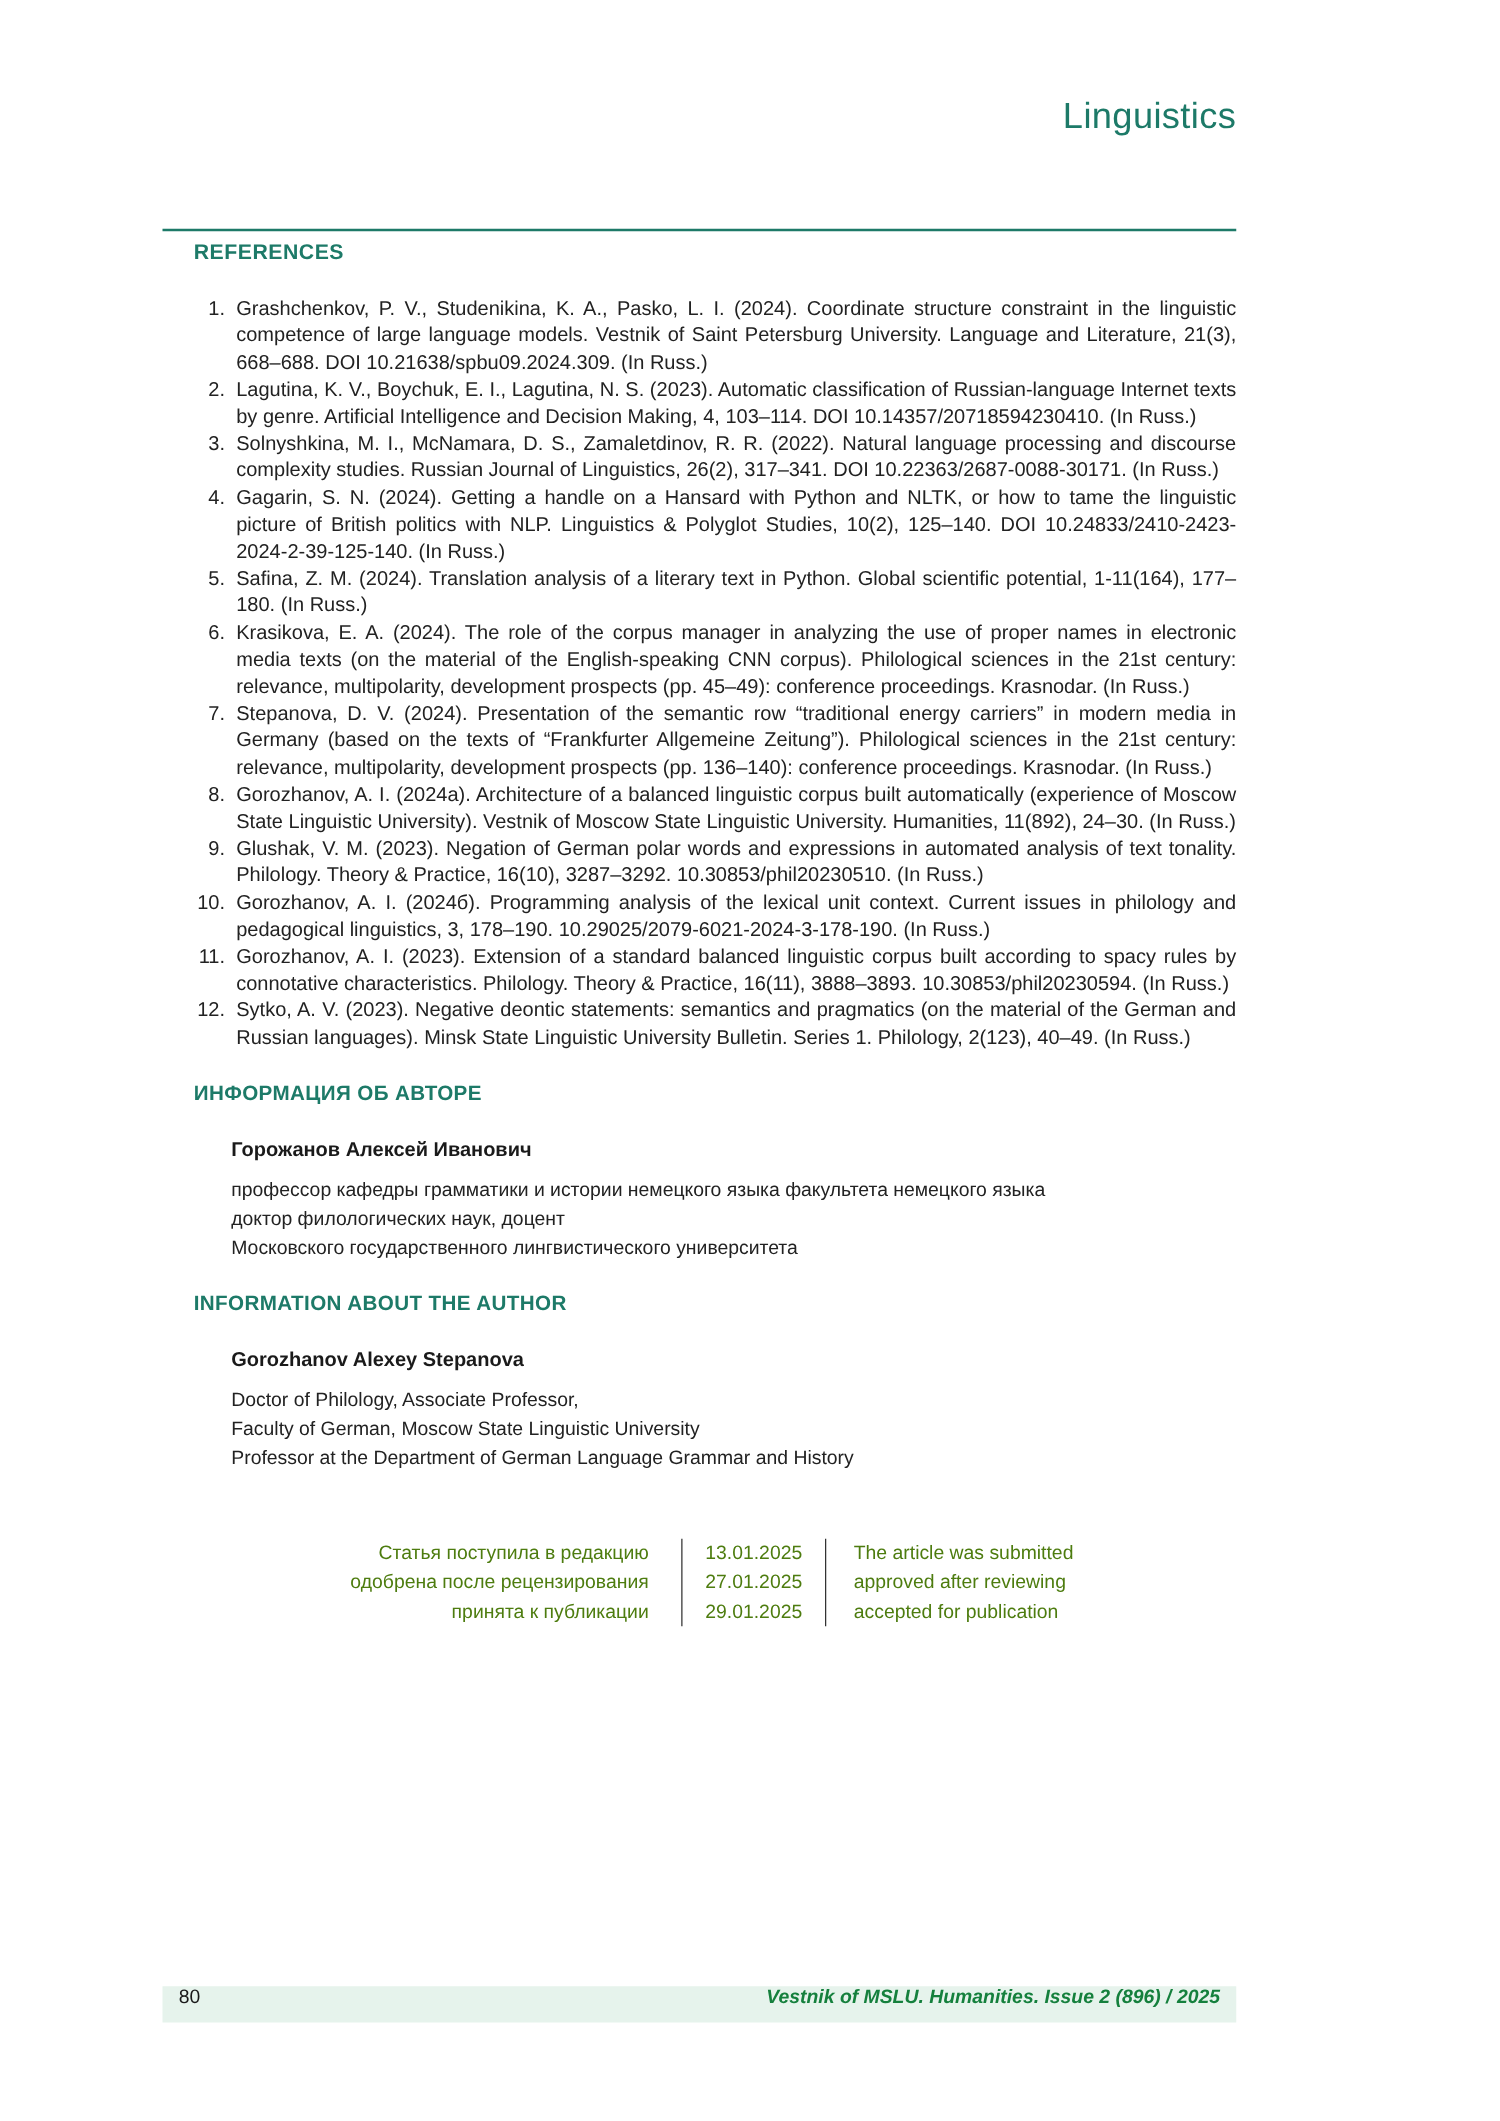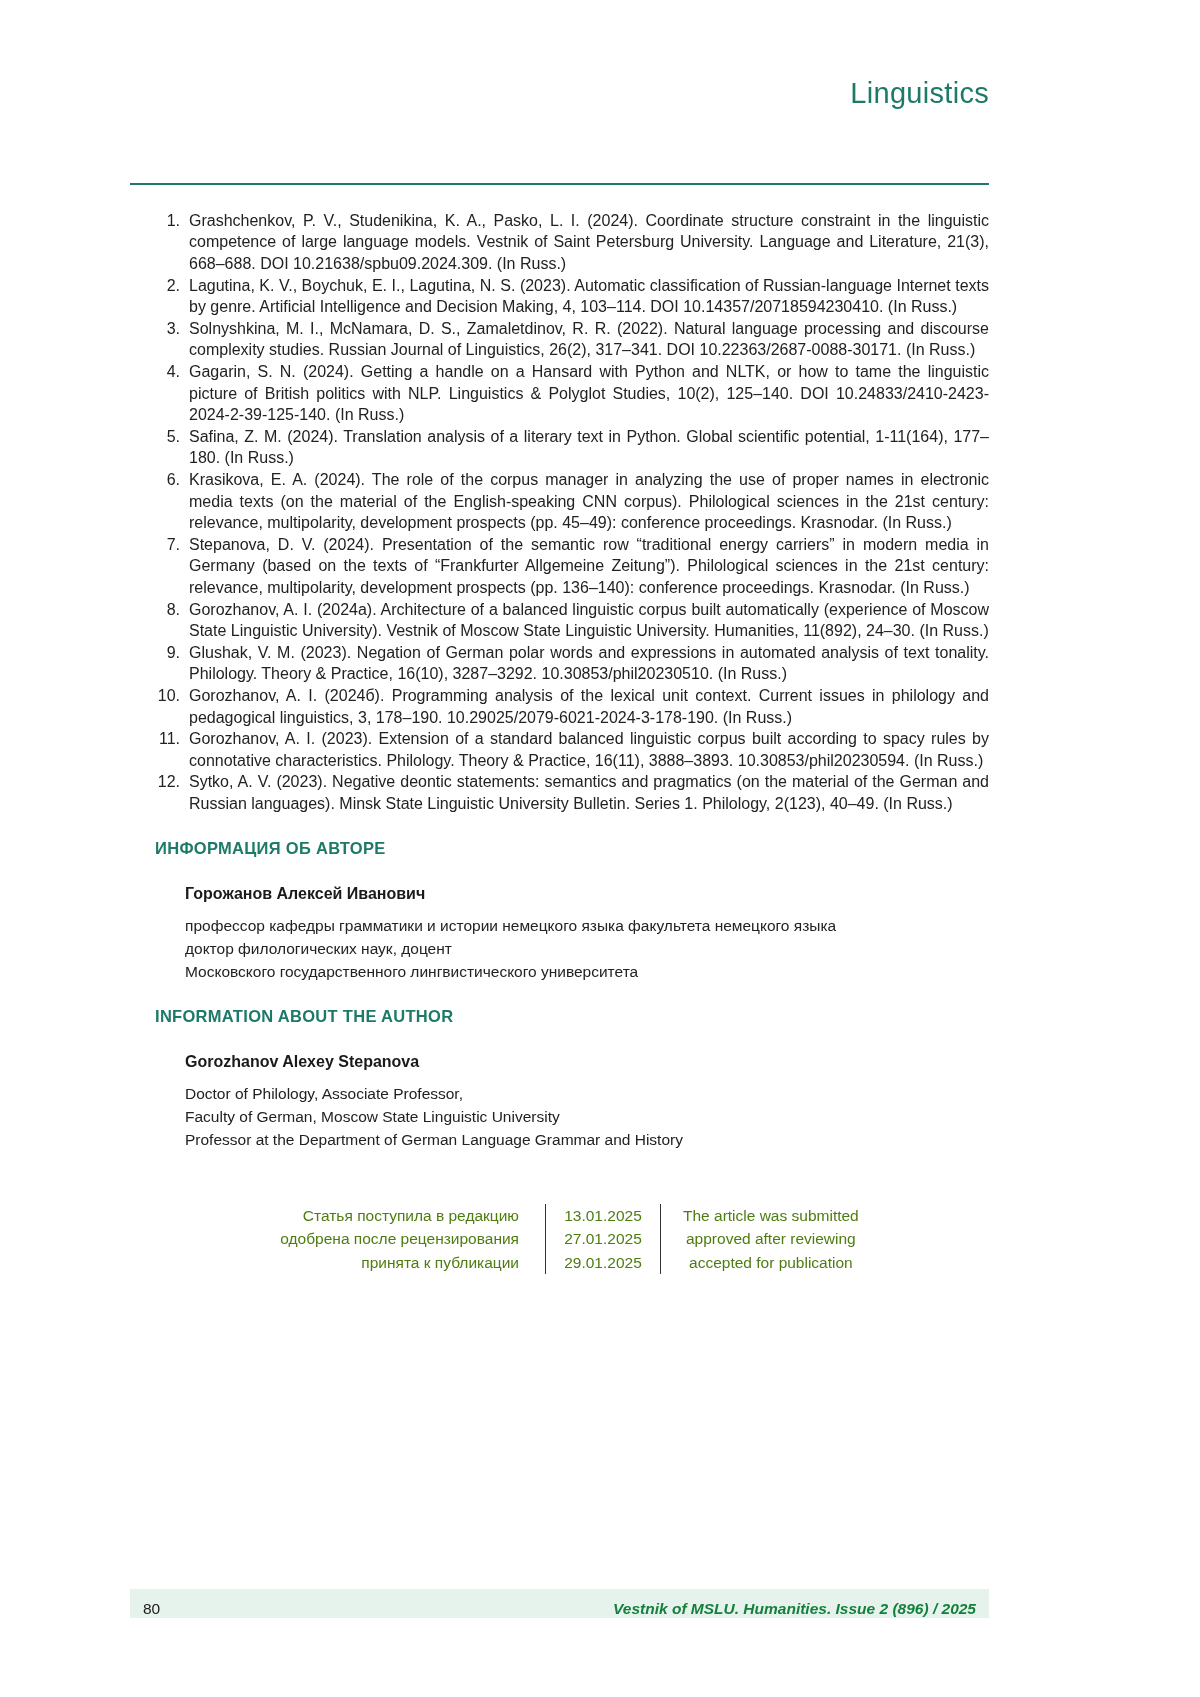--- a/index.html
+++ b/index.html
@@ -95,32 +95,32 @@
     padding-right: 26px;
   }
   .dates .col-date {
     width: 116px;
     text-align: center;
     border-left: 1.5px solid #333333;
     border-right: 1.5px solid #333333;
   }
   .dates .col-en {
     padding-left: 22px;
-    text-align: center;
+    text-align: left;
   }
 
   .footer-bar {
     position: absolute;
     left: 130px;
     right: 115px;
     top: 1589px;
     height: 29px;
     background: #e6f3ec;
     display: flex;
-    align-items: flex-end;
+    align-items: flex-start;
     justify-content: space-between;
     padding: 0 13px 0 13px;
   }
   .footer-page-num {
     font-size: 15.5px;
     font-weight: 400;
     color: #1a1a1a;
   }
   .footer-journal {
     font-size: 15.5px;
@@ -132,20 +132,21 @@
 </head>
 <body>
 
 <div class="page">
   <div class="content">
 
     <div class="page-title">Linguistics</div>
 
     <hr class="rule">
 
+    <div class="refs-heading">REFERENCES</div>
 
     <ol class="refs">
       <li>
         <span class="ref-num">1.</span>
         <span class="ref-text">Grashchenkov, P. V., Studenikina, K. A., Pasko, L. I. (2024). Coordinate structure constraint in the linguistic competence of large language models. Vestnik of Saint Petersburg University. Language and Literature, 21(3), 668–688. DOI 10.21638/spbu09.2024.309. (In Russ.)</span>
       </li>
       <li>
         <span class="ref-num">2.</span>
         <span class="ref-text">Lagutina, K. V., Boychuk, E. I., Lagutina, N. S. (2023). Automatic classification of Russian-language Internet texts by genre. Artificial Intelligence and Decision Making, 4, 103–114. DOI 10.14357/20718594230410. (In Russ.)</span>
       </li>

